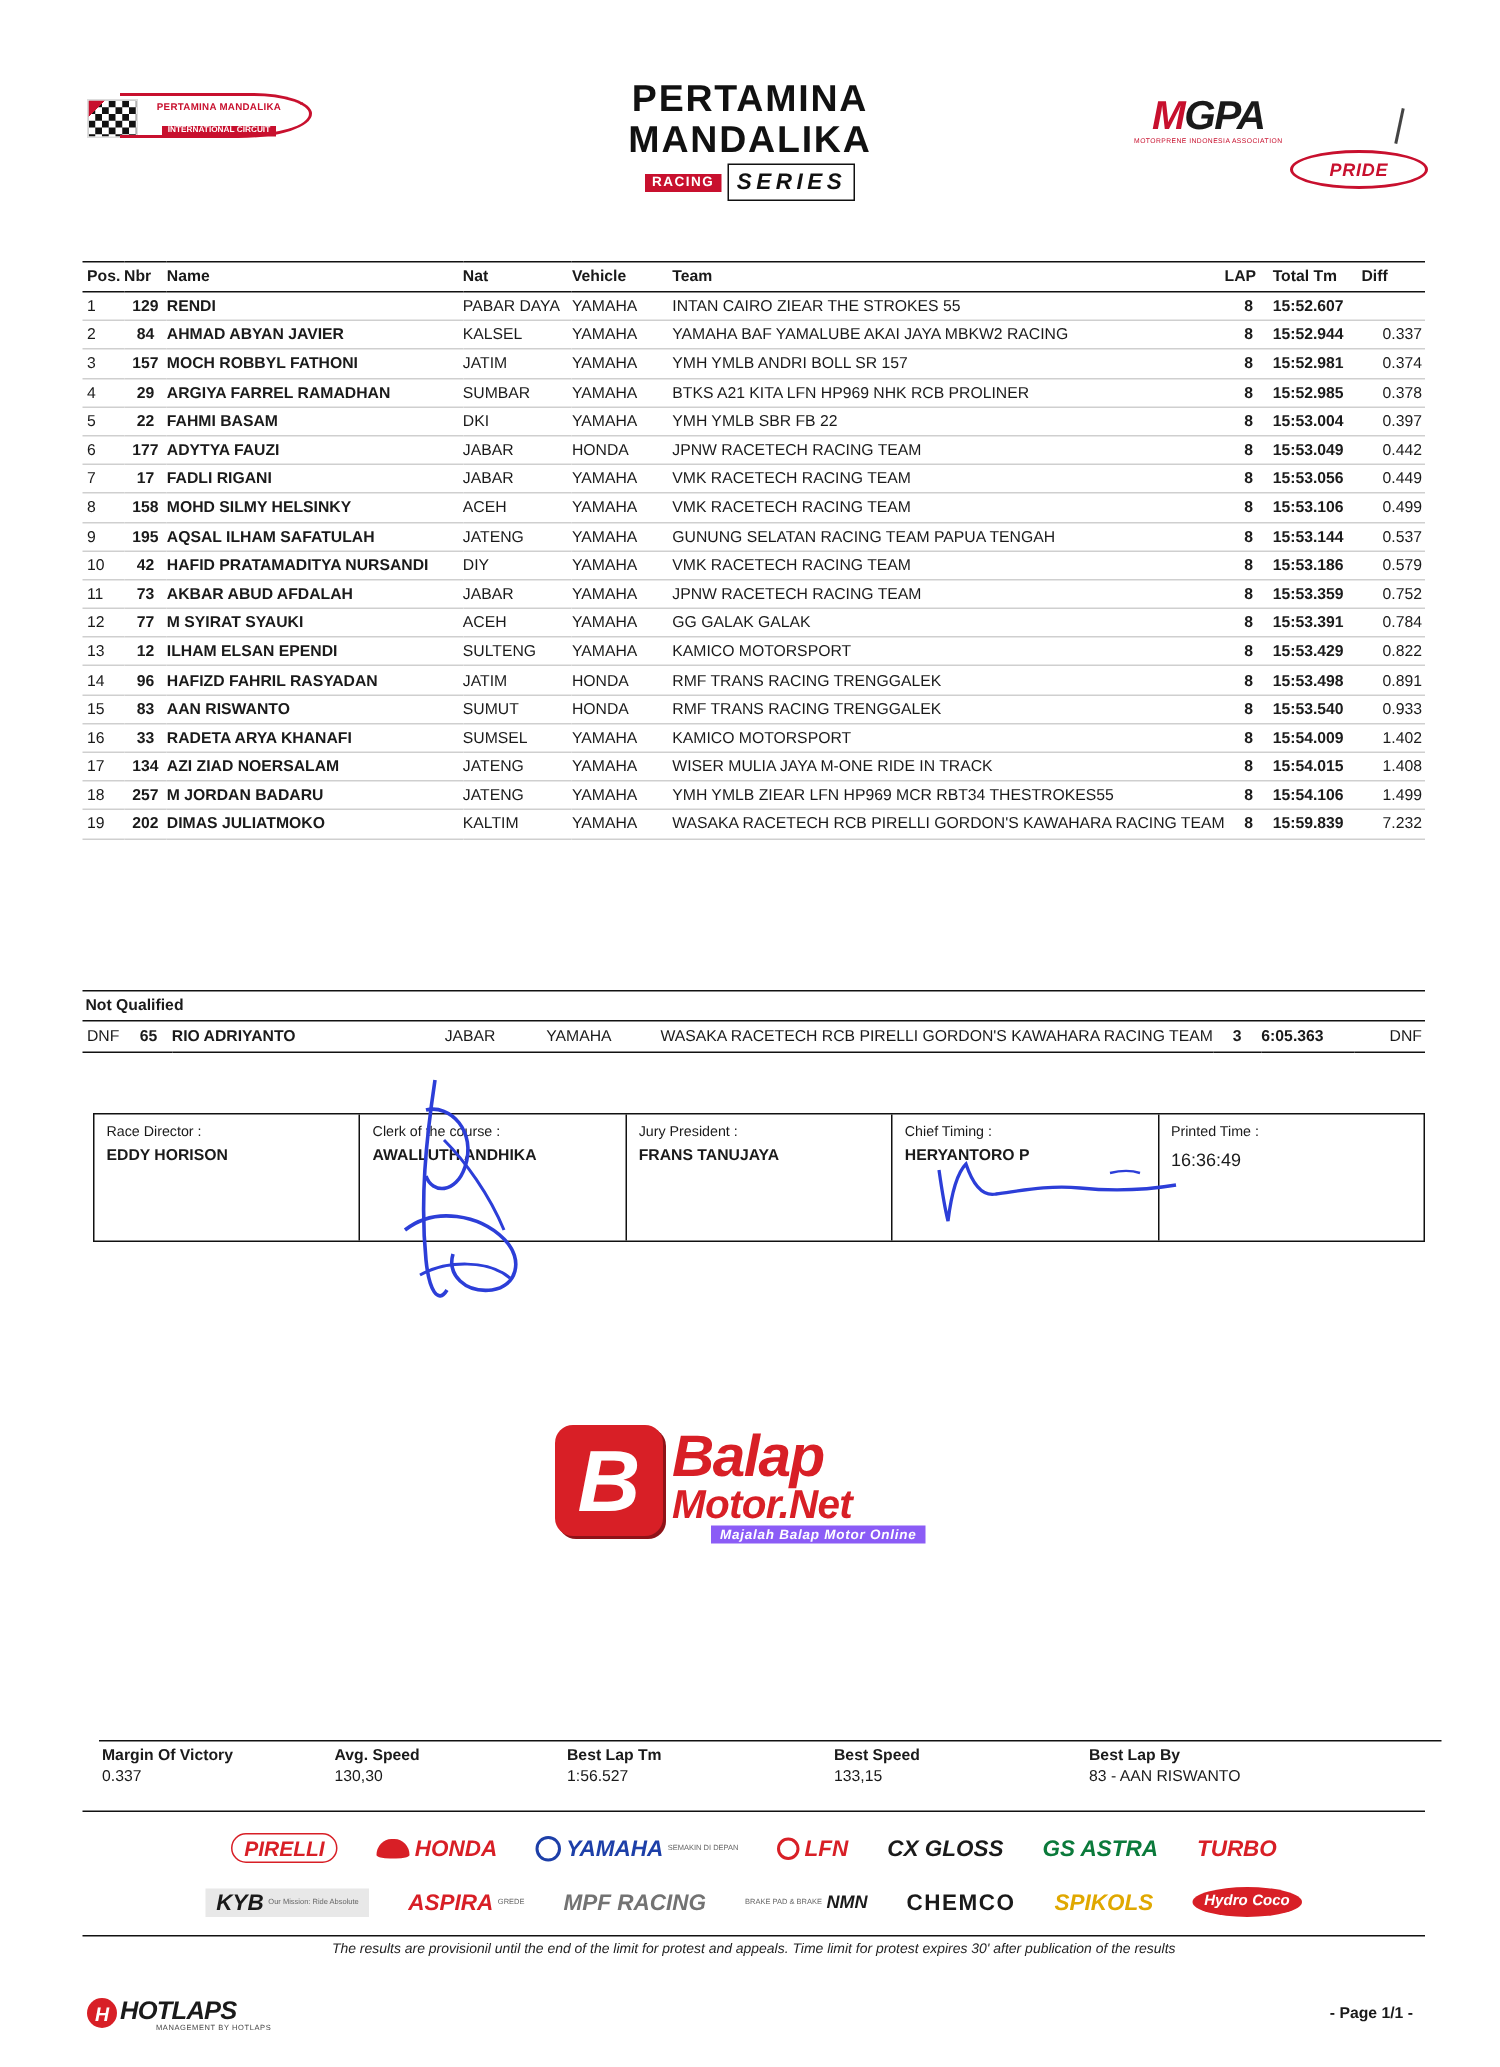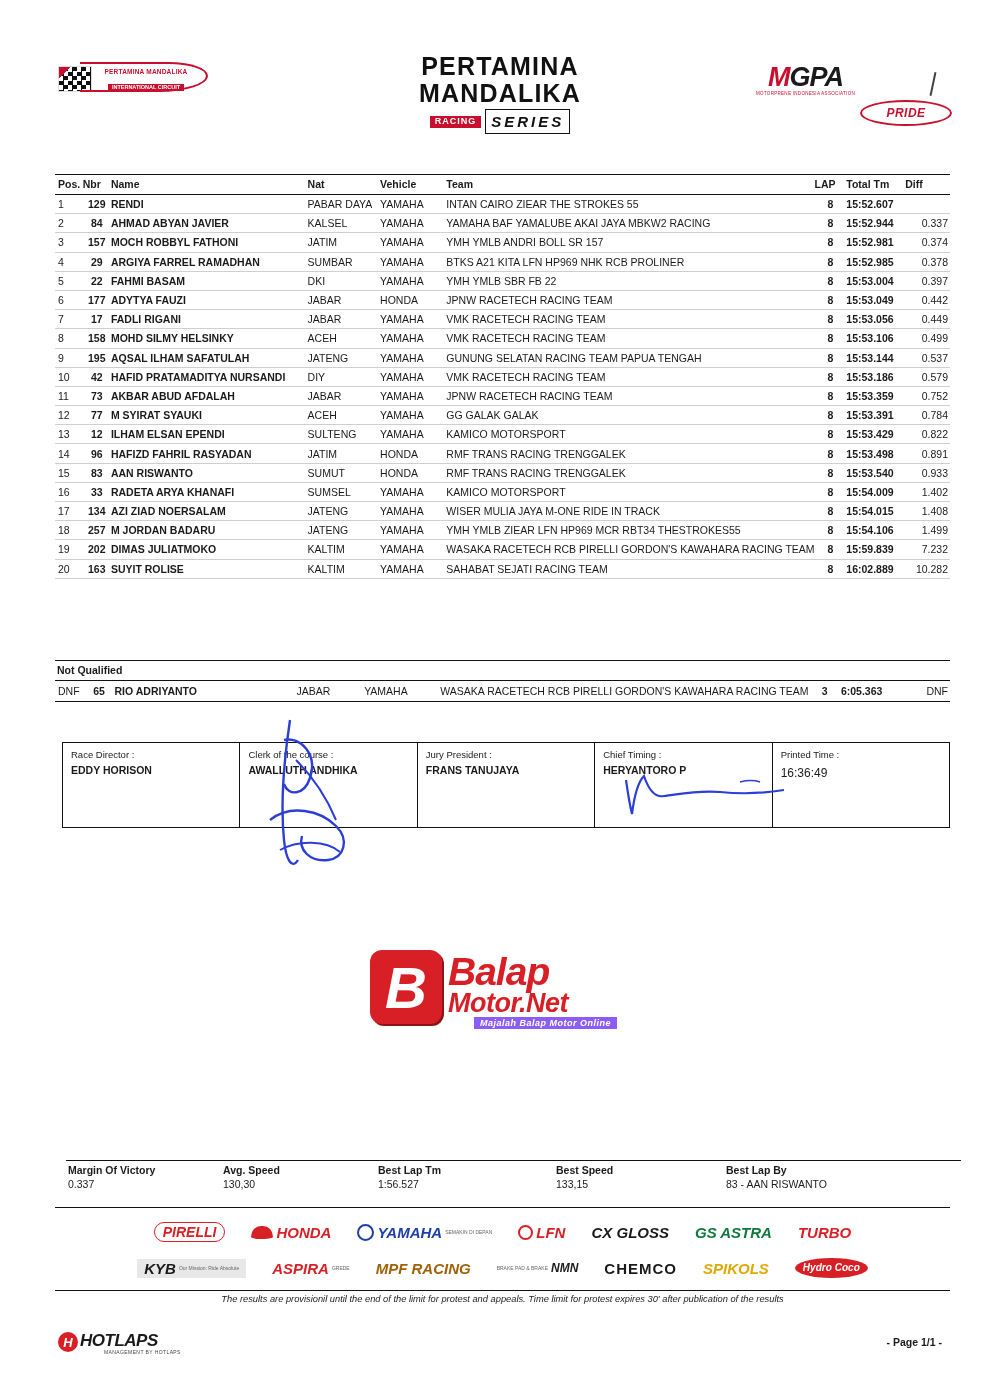--- a/index.html
+++ b/index.html
@@ -202,21 +202,21 @@
   .sp small { font-size: 5px; font-style: normal; font-weight: normal; display: block; color: #666; }
   .sp-pirelli { color: #d81f26; border: 1.5px solid #d81f26; border-radius: 12px; padding: 1px 8px; font-size: 14px; }
   .sp-honda { color: #d81f26; }
   .sp-yamaha { color: #1d3fa8; }
   .sp-lfn { color: #d81f26; }
   .sp-cxgloss { color: #1a1a1a; }
   .sp-gs { color: #0b7a3b; }
   .sp-turbo { color: #d81f26; }
   .sp-kyb { color: #1a1a1a; background: #e8e8e8; padding: 1px 7px; }
   .sp-aspira { color: #d81f26; }
-  .sp-mpf { color: #a16207; }
+  .sp-mpf { color: #737373; }
   .sp-nmn { color: #1a1a1a; font-size: 12px; }
   .sp-chemco { color: #1a1a1a; font-style: normal; letter-spacing: 1px; }
   .sp-spikols { color: #e0a800; }
   .sp-hydro { color: #fff; background: #d81f26; border-radius: 50%; padding: 5px 8px; font-size: 10px; text-align: center; line-height: 1; }
   .honda-wing {
     width: 22px; height: 13px; border-radius: 50% 50% 45% 45% / 90% 90% 20% 20%;
     background: #d81f26;
   }
   .yam-tf {
     width: 17px; height: 17px; border-radius: 50%;
@@ -502,31 +502,20 @@
           <tr>
             <td class="c-pos">19</td>
             <td class="c-nbr">202</td>
             <td class="c-name">DIMAS JULIATMOKO</td>
             <td class="c-nat">KALTIM</td>
             <td class="c-veh">YAMAHA</td>
             <td class="c-team team-small">WASAKA RACETECH RCB PIRELLI GORDON'S KAWAHARA RACING TEAM</td>
             <td class="c-lap">8</td>
             <td class="c-time">15:59.839</td>
             <td class="c-diff">7.232</td>
-          </tr>
-          <tr>
-            <td class="c-pos">20</td>
-            <td class="c-nbr">163</td>
-            <td class="c-name">SUYIT ROLISE</td>
-            <td class="c-nat">KALTIM</td>
-            <td class="c-veh">YAMAHA</td>
-            <td class="c-team">SAHABAT SEJATI RACING TEAM</td>
-            <td class="c-lap">8</td>
-            <td class="c-time">16:02.889</td>
-            <td class="c-diff">10.282</td>
           </tr>
         </tbody>
     </table>
   </div>
 
   <div class="nq-wrap">
     <div class="nq-title">Not Qualified</div>
     <table class="nq">
       <tbody id="nq-body">
           <tr>

